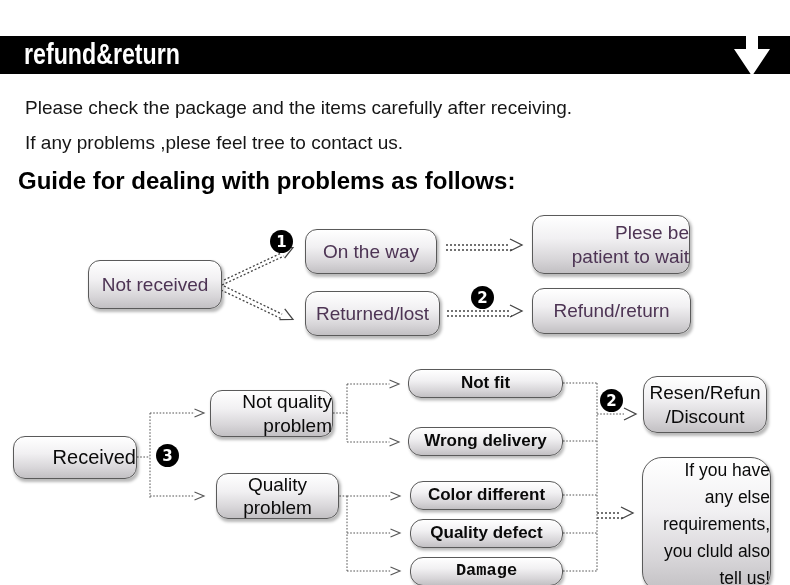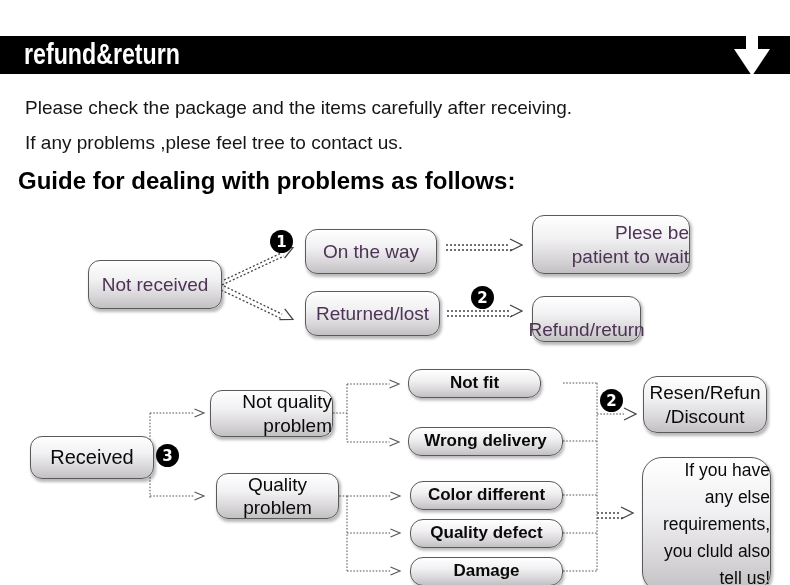--- a/index.html
+++ b/index.html
@@ -112,48 +112,48 @@
   <div class="node purple" style="left:305px; top:193px; width:132px; height:45px;">
     <span>On the way</span>
   </div>
   <div class="node purple" style="left:305px; top:255px; width:135px; height:45px;">
     <span>Returned/lost</span>
   </div>
   <div class="node purple leftalign" style="left:532px; top:179px; width:158px; height:59px;">
     <span>Plese be</span>
     <span>patient to wait</span>
   </div>
-  <div class="node purple" style="left:532px; top:260px; width:109px; height:46px;justify-content:flex-end;">
+  <div class="node purple" style="left:532px; top:252px; width:159px; height:46px;">
     <span>Refund/return</span>
   </div>
 
-  <div class="node" style="left:30px; top:400px; width:124px; height:43px; font-size:20px;">
+  <div class="node" style="left:13px; top:400px; width:124px; height:43px; font-size:20px;align-items:flex-end;">
     <span>Received</span>
   </div>
   <div class="node leftalign" style="left:210px; top:354px; width:123px; height:47px;">
     <span>Not quality</span>
     <span>problem</span>
   </div>
   <div class="node" style="left:216px; top:437px; width:123px; height:46px;">
     <span>Quality</span>
     <span>problem</span>
   </div>
-  <div class="node small" style="left:408px; top:333px; width:133px; height:29px;">
+  <div class="node small" style="left:408px; top:333px; width:155px; height:29px;">
     <span>Not fit</span>
   </div>
   <div class="node small" style="left:410px; top:445px; width:153px; height:29px;">
     <span>Color different</span>
   </div>
   <div class="node small" style="left:408px; top:391px; width:155px; height:29px;">
     <span>Wrong delivery</span>
   </div>
   <div class="node small" style="left:410px; top:483px; width:153px; height:29px;">
     <span>Quality defect</span>
   </div>
-  <div class="node small" style="left:410px; top:521px; width:153px; height:29px;">
+  <div class="node small" style="left:410px; top:521px; width:153px; height:29px;font-family:Liberation Mono, monospace;">
     <span>Damage</span>
   </div>
   <div class="node" style="left:643px; top:340px; width:124px; height:57px; border-radius:14px;">
     <span>Resen/Refun</span>
     <span>/Discount</span>
   </div>
   <div class="node bigtext leftalign" style="left:642px; top:421px; width:129px; height:135px;padding-left:36px;">
     <span>If you have</span>
     <span>any else</span>
     <span>requirements,</span>

